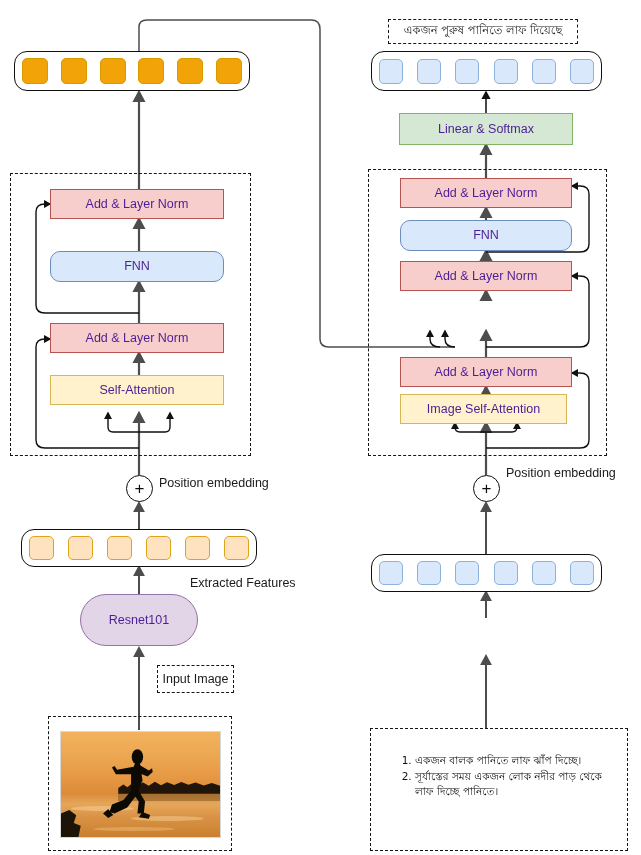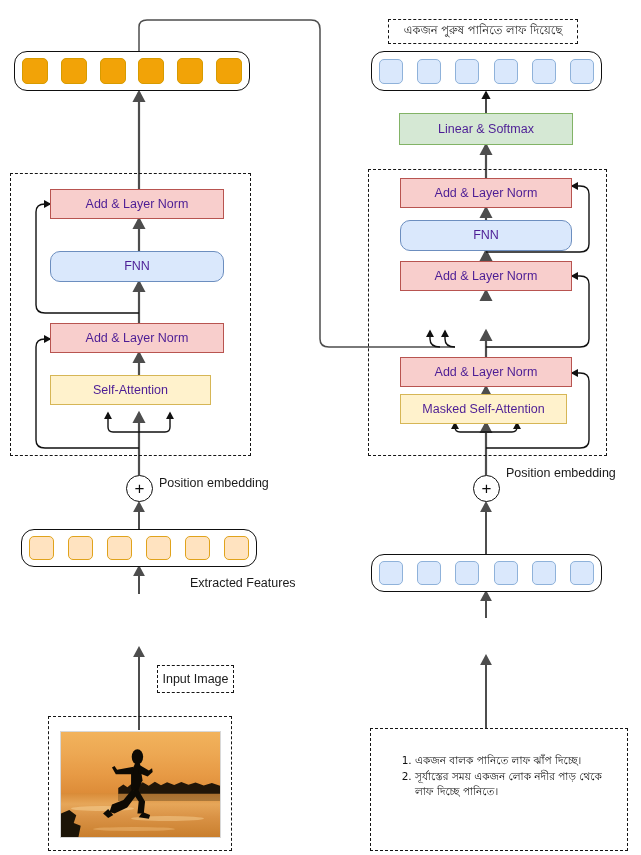--- a/index.html
+++ b/index.html
@@ -254,40 +254,43 @@
 
   <div class="node blk blk-red" style="left:50px;top:189px;width:174px;height:30px;">
     <span>Add &amp; Layer Norm</span>
   </div>
   <div class="node blk blk-blue" style="left:50px;top:251px;width:174px;height:31px;">
     <span>FNN</span>
   </div>
   <div class="node blk blk-red" style="left:50px;top:323px;width:174px;height:30px;">
     <span>Add &amp; Layer Norm</span>
   </div>
-  <div class="node blk blk-yellow" style="left:50px;top:375px;width:161px;height:30px;">
+  <div class="node blk blk-yellow" style="left:50px;top:375px;width:174px;height:30px;">
     <span>Self-Attention</span>
   </div>
 
   <div class="pluscircle" style="left:126px;top:475px;">
     <span>+</span>
   </div>
   <div class="plain-label" style="left:159px;top:476px;">Position embedding</div>
 
   <div class="strip" id="enc-feat-strip" style="left:21px;top:529px;width:236px;height:38px;">
       <div class="tok tok-orange-light" style="width: 25px; height: 24px;"></div>
       <div class="tok tok-orange-light" style="width: 25px; height: 24px;"></div>
       <div class="tok tok-orange-light" style="width: 25px; height: 24px;"></div>
       <div class="tok tok-orange-light" style="width: 25px; height: 24px;"></div>
       <div class="tok tok-orange-light" style="width: 25px; height: 24px;"></div>
       <div class="tok tok-orange-light" style="width: 25px; height: 24px;"></div>
     </div>
 
   <div class="plain-label" style="left:190px;top:576px;">Extracted Features</div>
 
+  <div class="node blk blk-purple" style="left:80px;top:594px;width:118px;height:52px;">
+    <span>Resnet101</span>
+  </div>
 
   <div class="dashed-label" style="left:157px;top:665px;width:77px;height:28px;">
     <span>Input Image</span>
   </div>
 
   <div class="dashed" style="left:48px;top:716px;width:184px;height:135px;"></div>
   <div class="photo" style="left:60px;top:731px;width:159px;height:105px;">
     <div class="sky"></div>
     <div class="water"></div>
     <div class="treeline"></div>
@@ -335,21 +338,21 @@
   <div class="node blk blk-blue" style="left:400px;top:220px;width:172px;height:31px;">
     <span>FNN</span>
   </div>
   <div class="node blk blk-red" style="left:400px;top:261px;width:172px;height:30px;">
     <span>Add &amp; Layer Norm</span>
   </div>
   <div class="node blk blk-red" style="left:400px;top:357px;width:172px;height:30px;">
     <span>Add &amp; Layer Norm</span>
   </div>
   <div class="node blk blk-yellow" style="left:400px;top:394px;width:167px;height:30px;">
-    <span>Masked Self-Attention</span>
+    <span>Image Self-Attention</span>
   </div>
 
   <div class="pluscircle" style="left:473px;top:475px;">
     <span>+</span>
   </div>
   <div class="plain-label" style="left:506px;top:466px;">Position embedding</div>
 
   <div class="strip" id="dec-emb-strip" style="left:371px;top:554px;width:231px;height:38px;">
       <div class="tok tok-blue" style="width: 24px; height: 24px;"></div>
       <div class="tok tok-blue" style="width: 24px; height: 24px;"></div>

